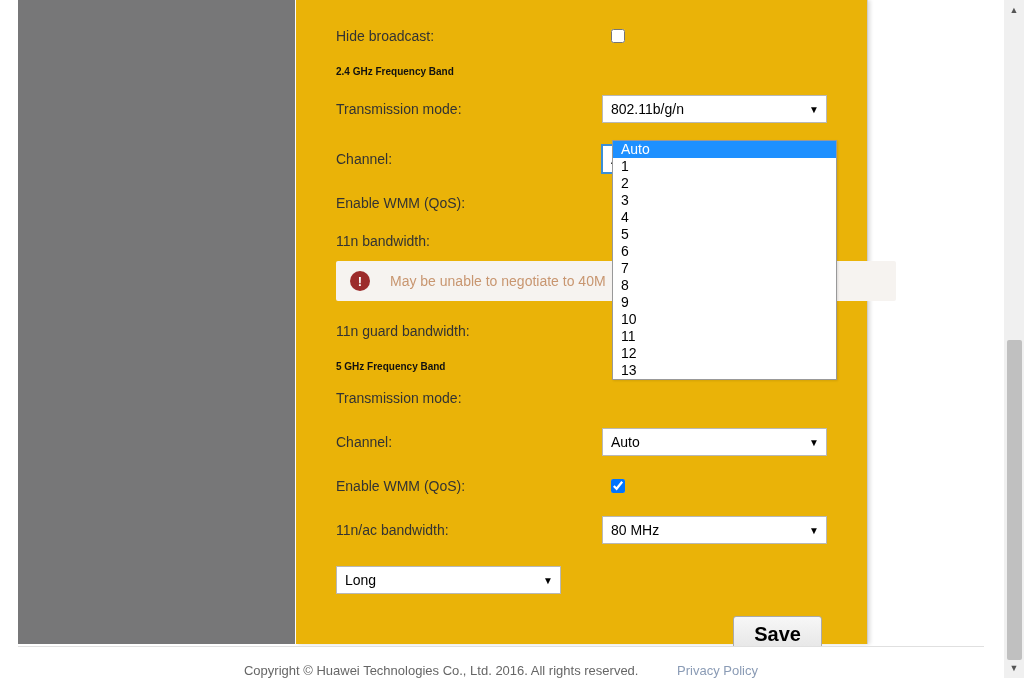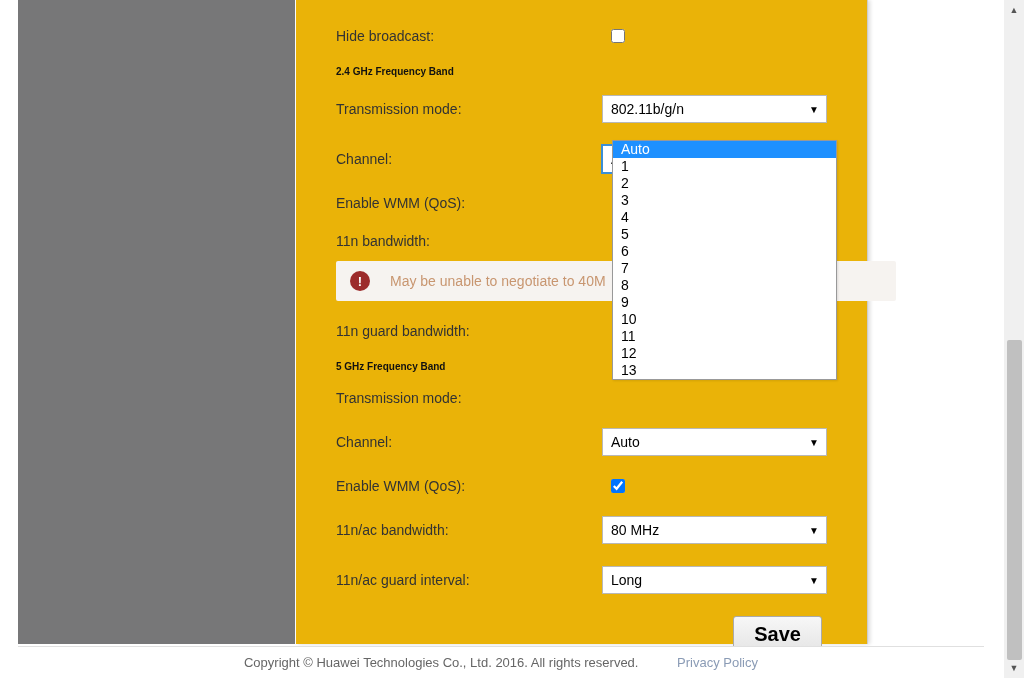--- a/index.html
+++ b/index.html
@@ -156,21 +156,21 @@
       margin-top: 10px;
     }
     .footer {
       position: absolute;
       left: 18px;
       bottom: 0;
       width: 966px;
       height: 32px;
       background: #fff;
       border-top: 1px solid #e0e0e0;
-      padding-top: 8px;
+      padding-top: 16px;
       text-align: center;
       color: #666;
       font-size: 13px;
     }
     .footer a {
       color: #8a9bb5;
       text-decoration: none;
       margin-left: 35px;
     }
     .scrollbar {
@@ -272,21 +272,20 @@
     <div class="form-row">
       <span class="form-label">11n/ac bandwidth:</span>
       <div class="select-wrapper">
         <select class="select-control">
           <option>80 MHz</option>
         </select>
       </div>
     </div>
 
     <div class="form-row">
-      <span class="form-label">11n/ac guard interval:</span>
       <div class="select-wrapper">
         <select class="select-control">
           <option>Long</option>
         </select>
       </div>
     </div>
 
     <div class="button-row">
       <button class="save-button">Save</button>
     </div>

